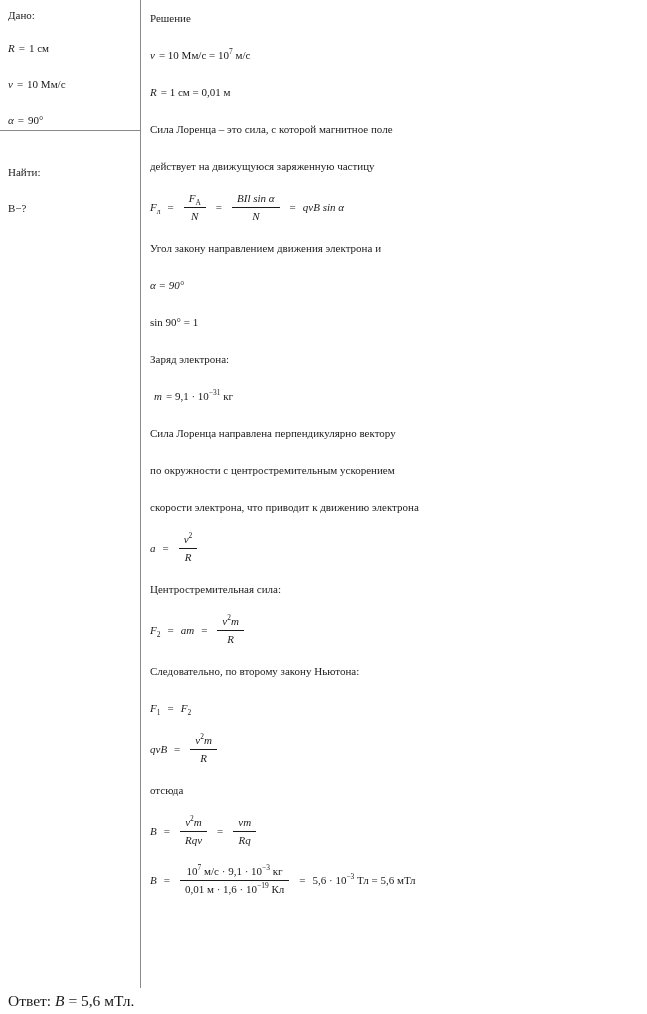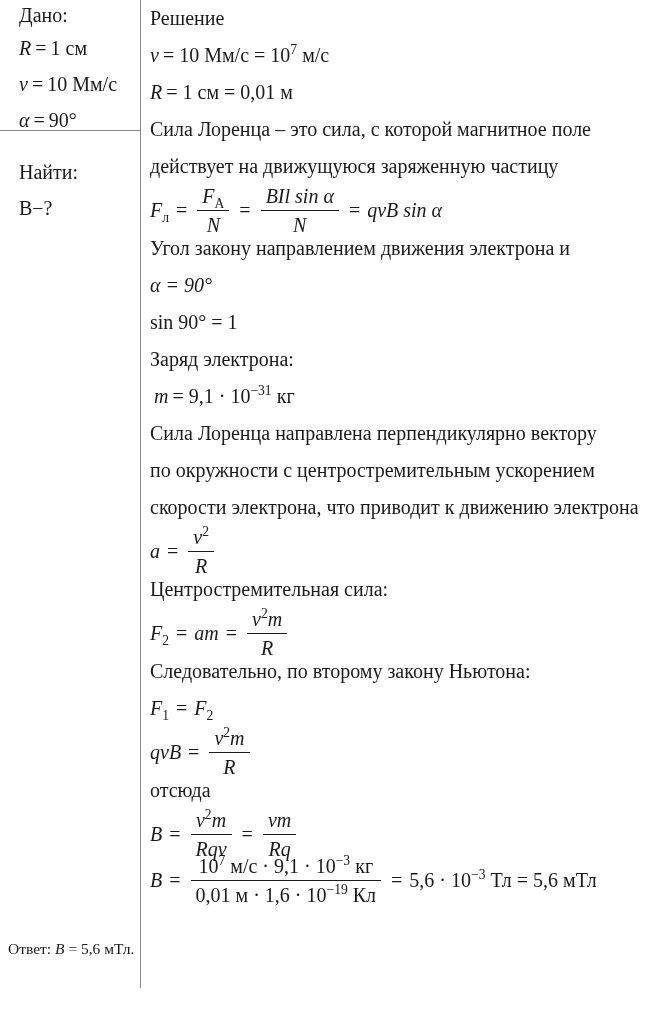--- a/index.html
+++ b/index.html
@@ -51,33 +51,32 @@
   }
   .col-solution {
     position: absolute;
     left: 150px;
     top: 0;
     width: 497px;
   }
 
   
   .line {
-    font-size: 20px;
+    font-size: 11px;
     line-height: 37px;
     height: 37px;
     white-space: nowrap;
   }
   .line.tall { height: 45px; line-height: 45px; }
 
   .given-line {
-    font-size: 20px;
+    font-size: 11px;
     line-height: 36px;
     height: 36px;
     white-space: nowrap;
-    margin-left: 11px;
   }
   .given-head { line-height: 30px; height: 30px; }
 
   
   .v { font-style: italic; }
   .rm { font-style: normal; }
 
   sup, sub {
     font-size: 0.68em;
     font-style: normal;
@@ -105,21 +104,21 @@
   .frac .den {
     display: block;
     padding: 1px 5px 0 5px;
     line-height: 1.3;
   }
 
   
   .answer {
     position: absolute;
     left: 8px;
-    top: 936px;
+    top: 988px;
     font-size: 15.5px;
     line-height: 26px;
     white-space: nowrap;
   }
 
   .sp { display: inline-block; width: 4px; }
   .spw { display: inline-block; width: 7px; }
 </style>
 </head>
 <body>

